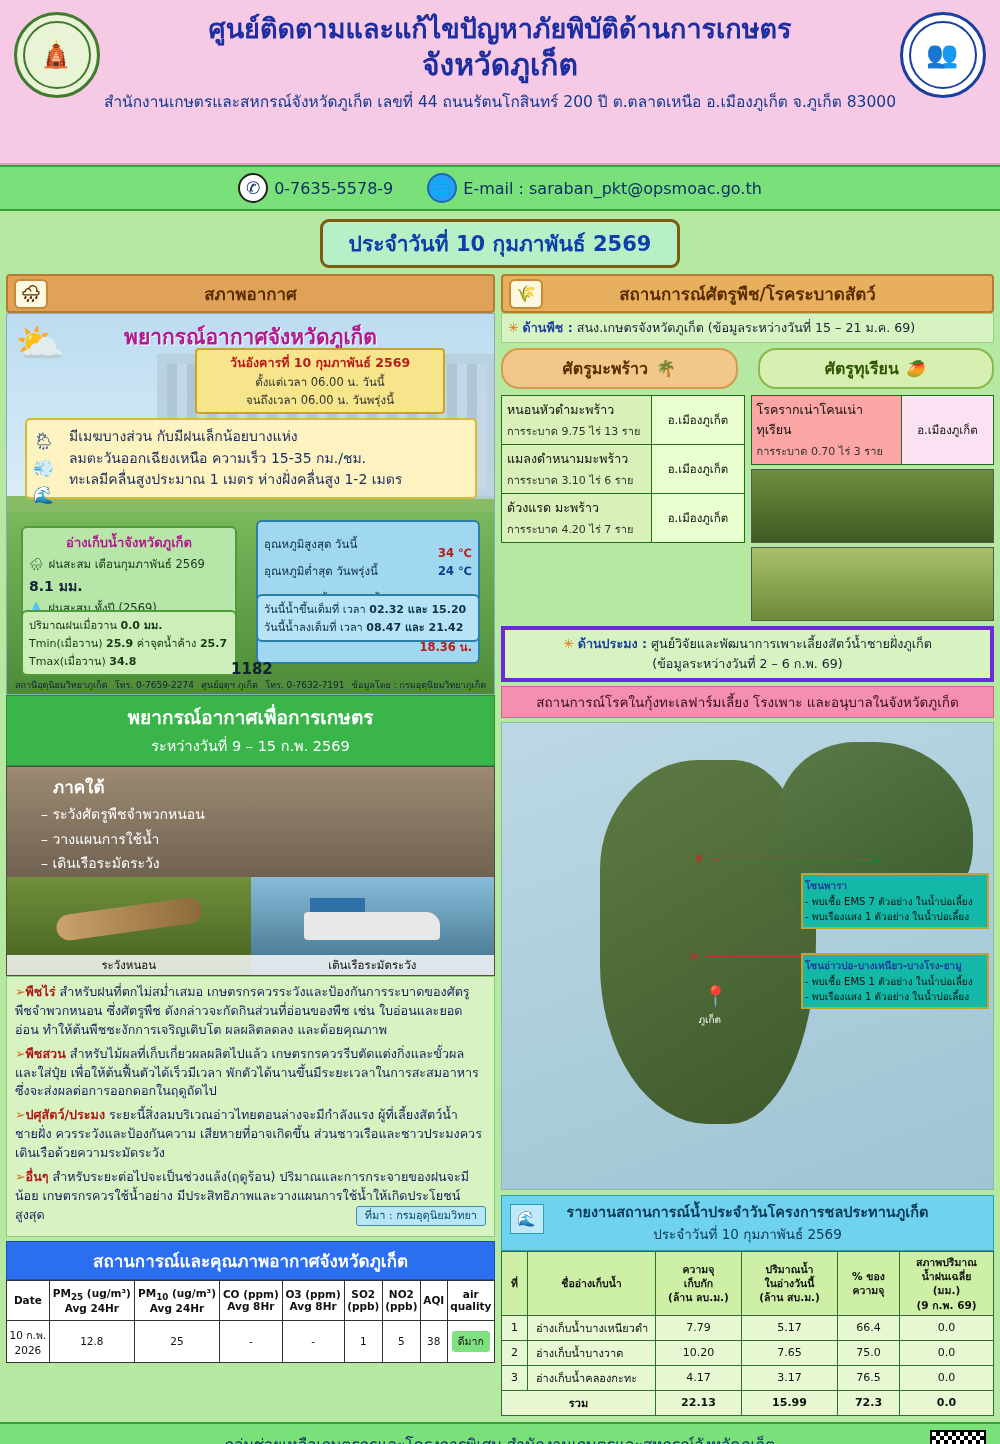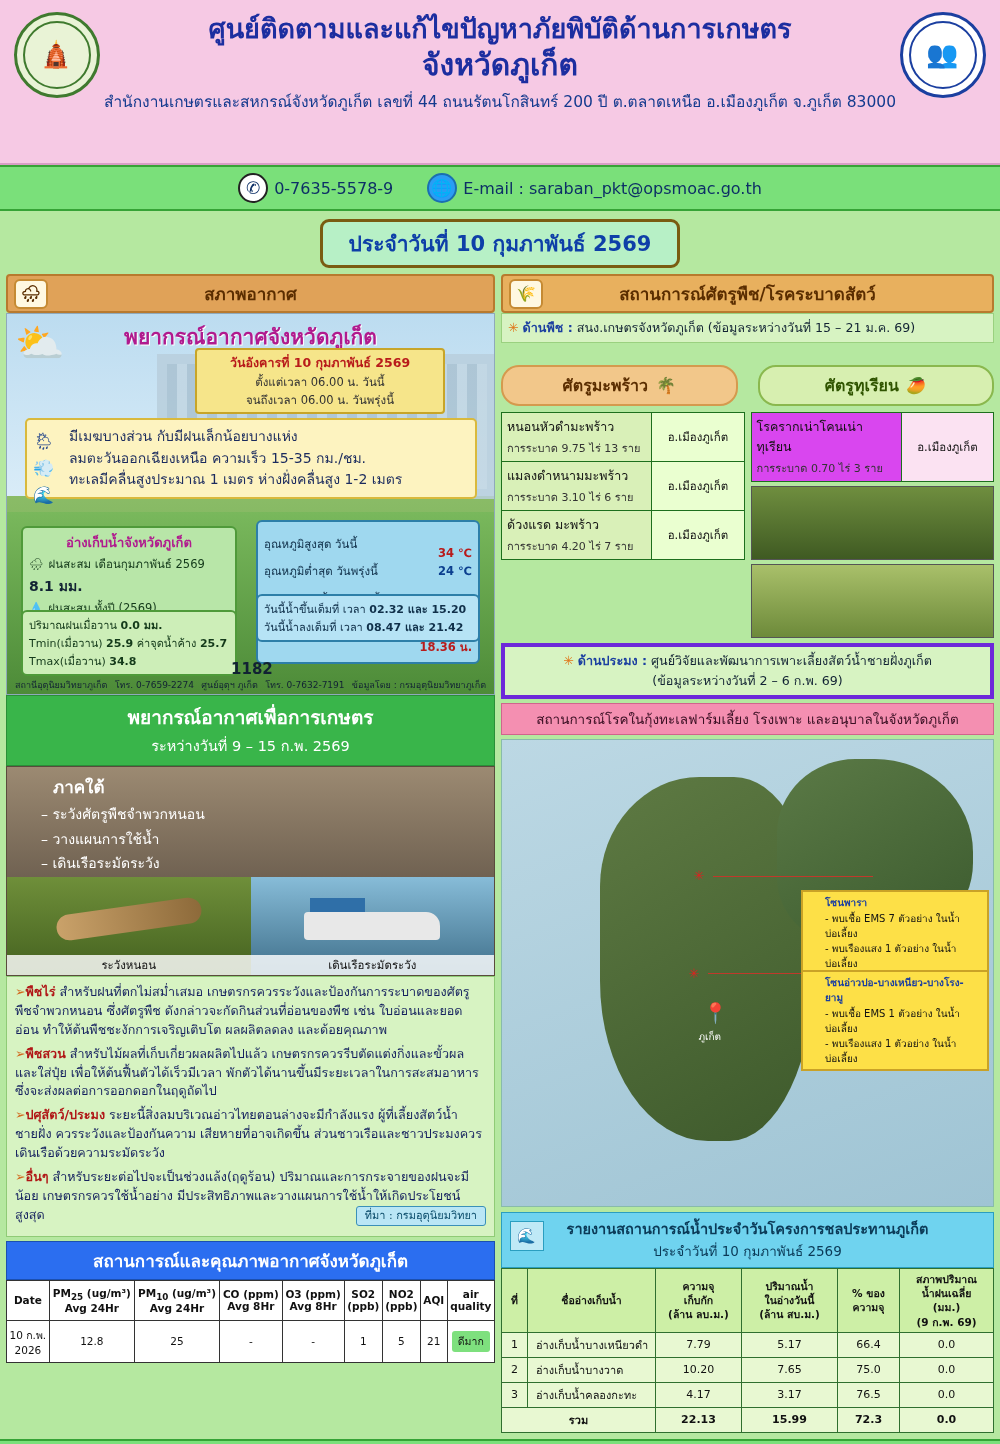--- a/index.html
+++ b/index.html
@@ -213,38 +213,38 @@
   table.aqi th { font-weight:bold; height:40px; }
   table.aqi td { height:42px; }
   .aqi-good { background:#7ee07e; border-radius:3px; padding:2px 6px; display:inline-block; font-size:10.5px;}
 
   
   .pest-note {
     background:#d7f3c2; font-size:12.6px; color:#123; padding:4px 6px; border:1px solid #9ad17f;
   }
   .star { color:#e0761a; }
   .blue-b { color:#1b3fa0; font-weight:bold; }
-  .pills { display:flex; gap:20px; margin-top:22px; }
+  .pills { display:flex; gap:20px; margin-top:5px; }
   .pill {
     flex:1; border-radius:18px; padding:6px 8px; text-align:center;
     font-size:16px; font-weight:bold; color:#5a2d00;
     background:#f2c78a; border:2px solid #d59a4e;
     display:flex; align-items:center; justify-content:center; gap:8px;
   }
   .pill.green { background:#d7efb0; border-color:#8ab84e; color:#2f5400; }
 
   .pest-grid { display:flex; gap:6px; margin-top:6px; }
   .pest-col { flex:1; }
   table.pest { width:100%; border-collapse:collapse; font-size:11.5px; }
   table.pest td { border:1px solid #1d6f1d; padding:4px 5px; vertical-align:middle; }
   .pest-name { background:#d9f0b8; color:#111; width:62%; }
   .pest-area { background:#eaffd0; text-align:center; color:#111; }
   .pest-name .n1 { display:block; font-size:12.5px; }
   .pest-name .n2 { display:block; font-size:11px; color:#333; margin-top:2px;}
-  .pink .pest-name { background:#d946ef; }
+  .pink .pest-name { background:#fca5a5; }
   .pink .pest-area { background:#fbe2f2; }
   .photo {
     border:1px solid #555; height:74px; margin-top:4px;
   }
   .ph-beetle { background:linear-gradient(180deg,#6f8e3f,#3f5a22); }
   .ph-worm { background:linear-gradient(180deg,#a9c06a,#6d8a3a); }
 
   .fish-note {
     background:#d7f3c2; font-size:12.6px; color:#123; padding:4px 6px; margin-top:5px;
     border:4px solid #6d28d9; text-align:center;
@@ -257,22 +257,22 @@
   .map-sea { position:absolute; inset:0; background:linear-gradient(160deg,#bcd8e4,#9fc4d4);}
   .map-land {
     position:absolute; left:20%; top:8%; width:44%; height:78%;
     background:linear-gradient(150deg,#5e7a43,#3e5a2c);
     border-radius:46% 38% 40% 50% / 30% 40% 50% 44%;
   }
   .map-land2{position:absolute;left:56%;top:4%;width:40%;height:40%;background:linear-gradient(150deg,#5b7a46,#3b5a2e);border-radius:40% 50% 44% 36%;}
   .map-pin { position:absolute; left:41%; top:56%; font-size:20px; color:#e02020; }
   .map-pin-label{position:absolute;left:40%;top:62%;font-size:10px;color:#fff;}
   .callout {
-    position:absolute; background:#fde047; border:2px solid #c9a227;
-    font-size:10px; color:#111; padding:3px 22px; line-height:1.5; width:188px;
+    position:absolute; background:#14b8a6; border:2px solid #c9a227;
+    font-size:10px; color:#111; padding:3px 2px; line-height:1.5; width:188px;
   }
   .callout .ct { color:#1b3fa0; font-weight:bold; display:block; margin-bottom:1px;}
   .co1 { right:4px; top:150px; }
   .co2 { right:4px; top:230px; }
   .star-red { position:absolute; color:#e02020; font-size:13px; }
   .leader { position:absolute; height:1px; background:#c0392b; }
 
   
   .res-head {
     background:#6fd3ef; border:1px solid #2a9ec0; text-align:center; padding:4px 0 5px 0; margin-top:5px;
@@ -489,21 +489,21 @@
           <th>air<br>quality</th>
         </tr>
         <tr>
           <td>10 ก.พ.<br>2026</td>
           <td>12.8</td>
           <td>25</td>
           <td>-</td>
           <td>-</td>
           <td>1</td>
           <td>5</td>
-          <td>21</td>
+          <td>38</td>
           <td><span class="aqi-good">ดีมาก</span></td>
         </tr>
       </tbody>
         </table>
     </div>
 
     <div class="col-right">
 
       <div class="section-head pest">
         <span class="head-badge">🌾</span>

